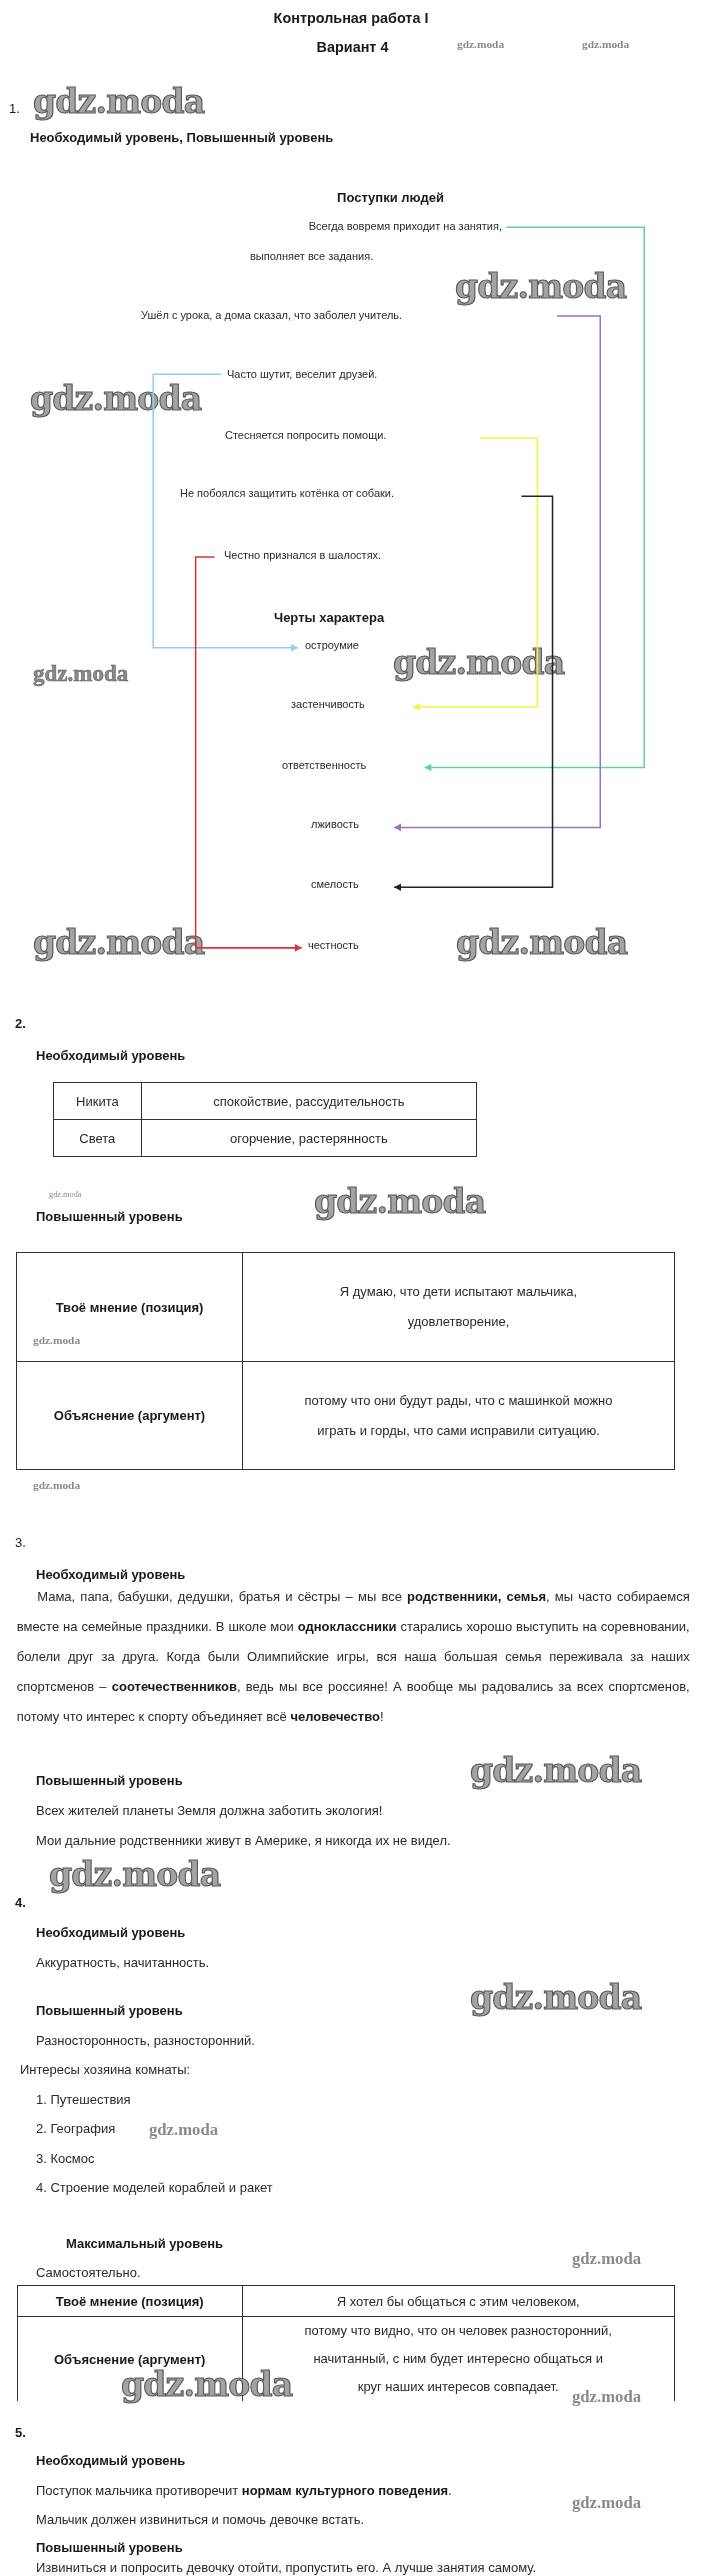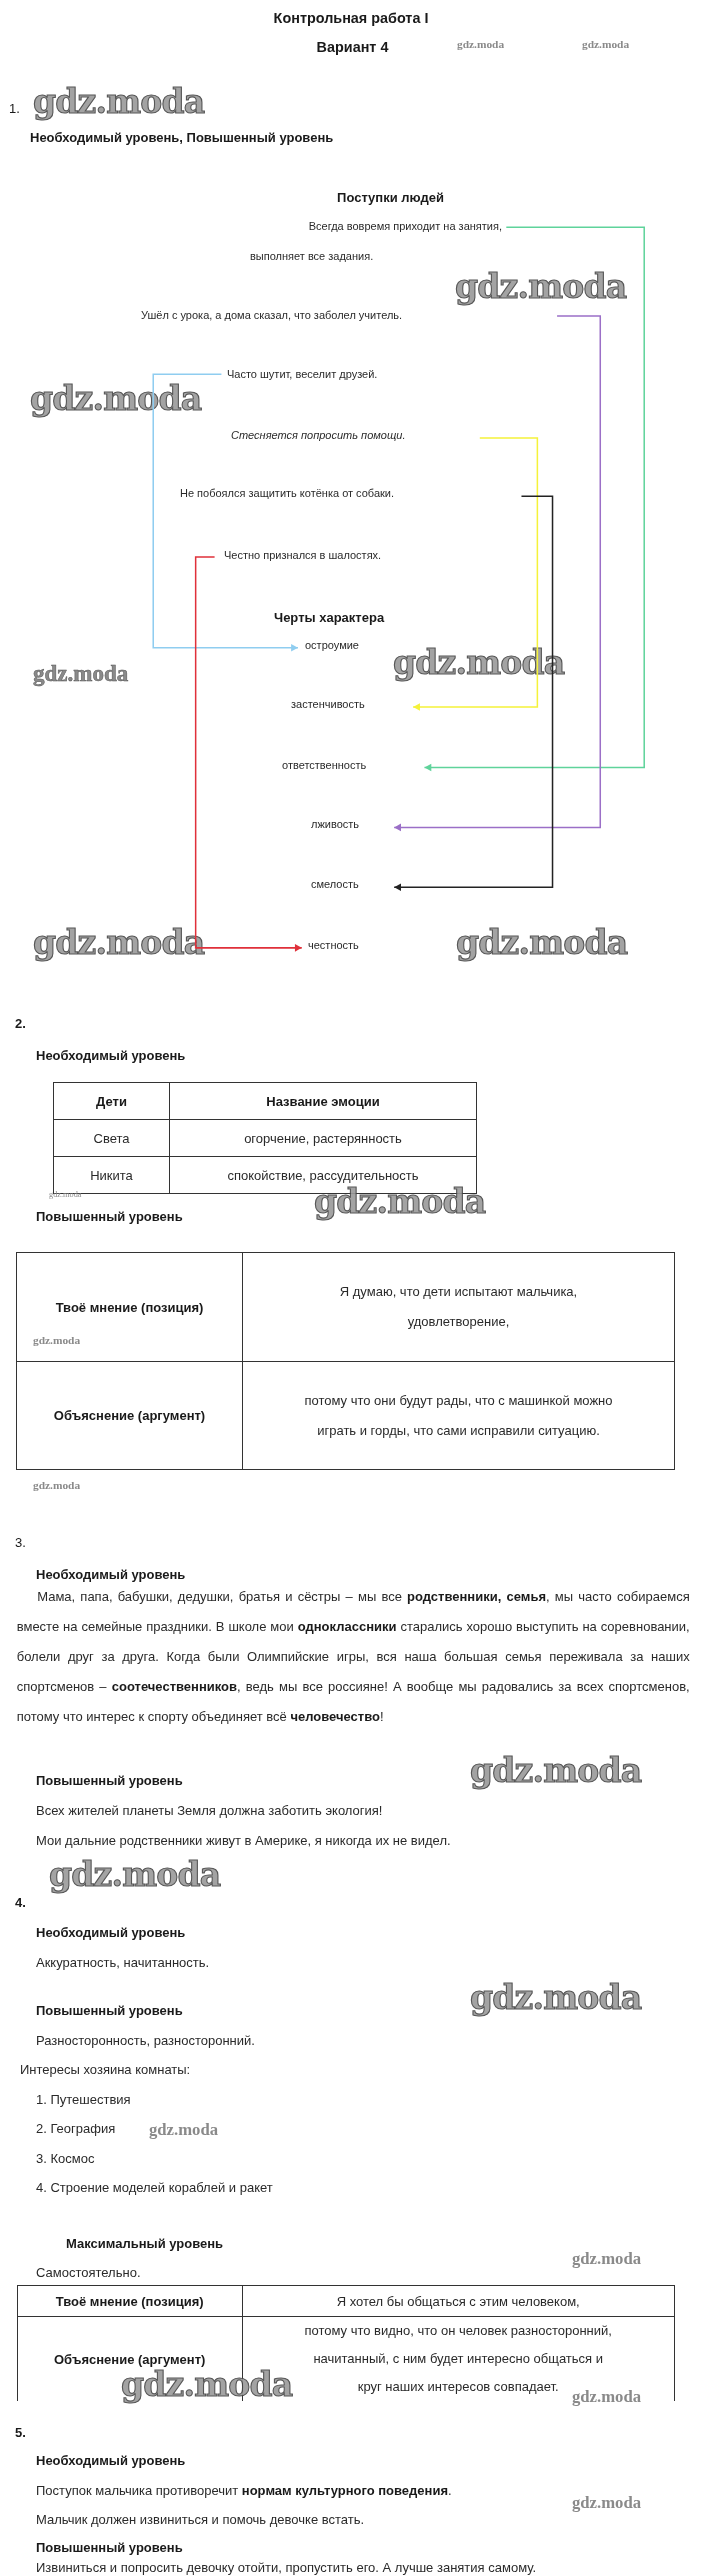--- a/index.html
+++ b/index.html
@@ -37,21 +37,21 @@
 <div class="abs lvl" style="left:30px;top:130px;">Необходимый уровень, Повышенный уровень</div>
 
 <div class="abs diag-head" style="left:0;width:697px;text-align:center;top:190px;padding-left:42px;">Поступки людей</div>
 
 <div class="abs diag-text" style="right:203px;top:220px;">Всегда вовремя приходит на занятия,</div>
 <div class="abs diag-text" style="left:250px;top:250px;">выполняет все задания.</div>
 <div class="abs wm-big" style="left:455px;top:267px;">gdz.moda</div>
 <div class="abs diag-text" style="left:141px;top:309px;">Ушёл с урока, а дома сказал, что заболел учитель.</div>
 <div class="abs diag-text" style="left:227px;top:368px;">Часто шутит, веселит друзей.</div>
 <div class="abs wm-big" style="left:30px;top:379px;">gdz.moda</div>
-<div class="abs diag-text" style="left:231px;top:429px;font-style:italic;">Стесняется попросить помощи.</div>
+<div class="abs diag-text" style="left:225px;top:429px;">Стесняется попросить помощи.</div>
 <div class="abs diag-text" style="left:180px;top:487px;">Не побоялся защитить котёнка от собаки.</div>
 <div class="abs diag-text" style="left:224px;top:549px;">Честно признался в шалостях.</div>
 
 <div class="abs diag-head" style="left:274px;top:610px;">Черты характера</div>
 <div class="abs diag-text" style="left:305px;top:639px;">остроумие</div>
 <div class="abs wm-small" style="left:33px;top:661px;font-size:23px;-webkit-text-stroke:0.5px #555;">gdz.moda</div>
 <div class="abs wm-big" style="left:393px;top:643px;">gdz.moda</div>
 <div class="abs diag-text" style="left:291px;top:698px;">застенчивость</div>
 <div class="abs diag-text" style="left:282px;top:759px;">ответственность</div>
 <div class="abs diag-text" style="left:311px;top:818px;">лживость</div>
@@ -72,31 +72,27 @@
     <polyline points="688,655 729,655 729,1171 520,1171" fill="none" stroke="#222222" stroke-width="2"></polyline>
     <polygon points="520,1171 529,1166 529,1176" fill="#222222"></polygon>
     <polyline points="283,735 258,735 258,1251 398,1251" fill="none" stroke="#e0303a" stroke-width="2"></polyline>
     <polygon points="398,1251 389,1246 389,1256" fill="#e0303a"></polygon>
   </svg>
 
 <div class="abs num" style="left:15px;top:1016px;">2.</div>
 <div class="abs lvl" style="left:36px;top:1048px;">Необходимый уровень</div>
 <table class="tb" style="left:53px;top:1082px;width:424px;">
   <tbody>
-      <tr style="height:37px;">
-    <th style="width:106px;">Дети</th>
-    <th>Название эмоции</th>
+  <tr style="height:37px;">
+    <td>Никита</td>
+    <td>спокойствие, рассудительность</td>
   </tr>
   <tr style="height:37px;">
     <td>Света</td>
     <td>огорчение, растерянность</td>
-  </tr>
-  <tr style="height:37px;">
-    <td>Никита</td>
-    <td>спокойствие, рассудительность</td>
   </tr>
 </tbody>
   </table>
 
 <div class="abs wm-tiny" style="left:49px;top:1190px;">gdz.moda</div>
 <div class="abs lvl" style="left:36px;top:1209px;">Повышенный уровень</div>
 <div class="abs wm-big" style="left:314px;top:1182px;">gdz.moda</div>
 <table class="tb" style="left:16px;top:1252px;width:659px;">
   <tbody>
       <tr style="height:109px;">

